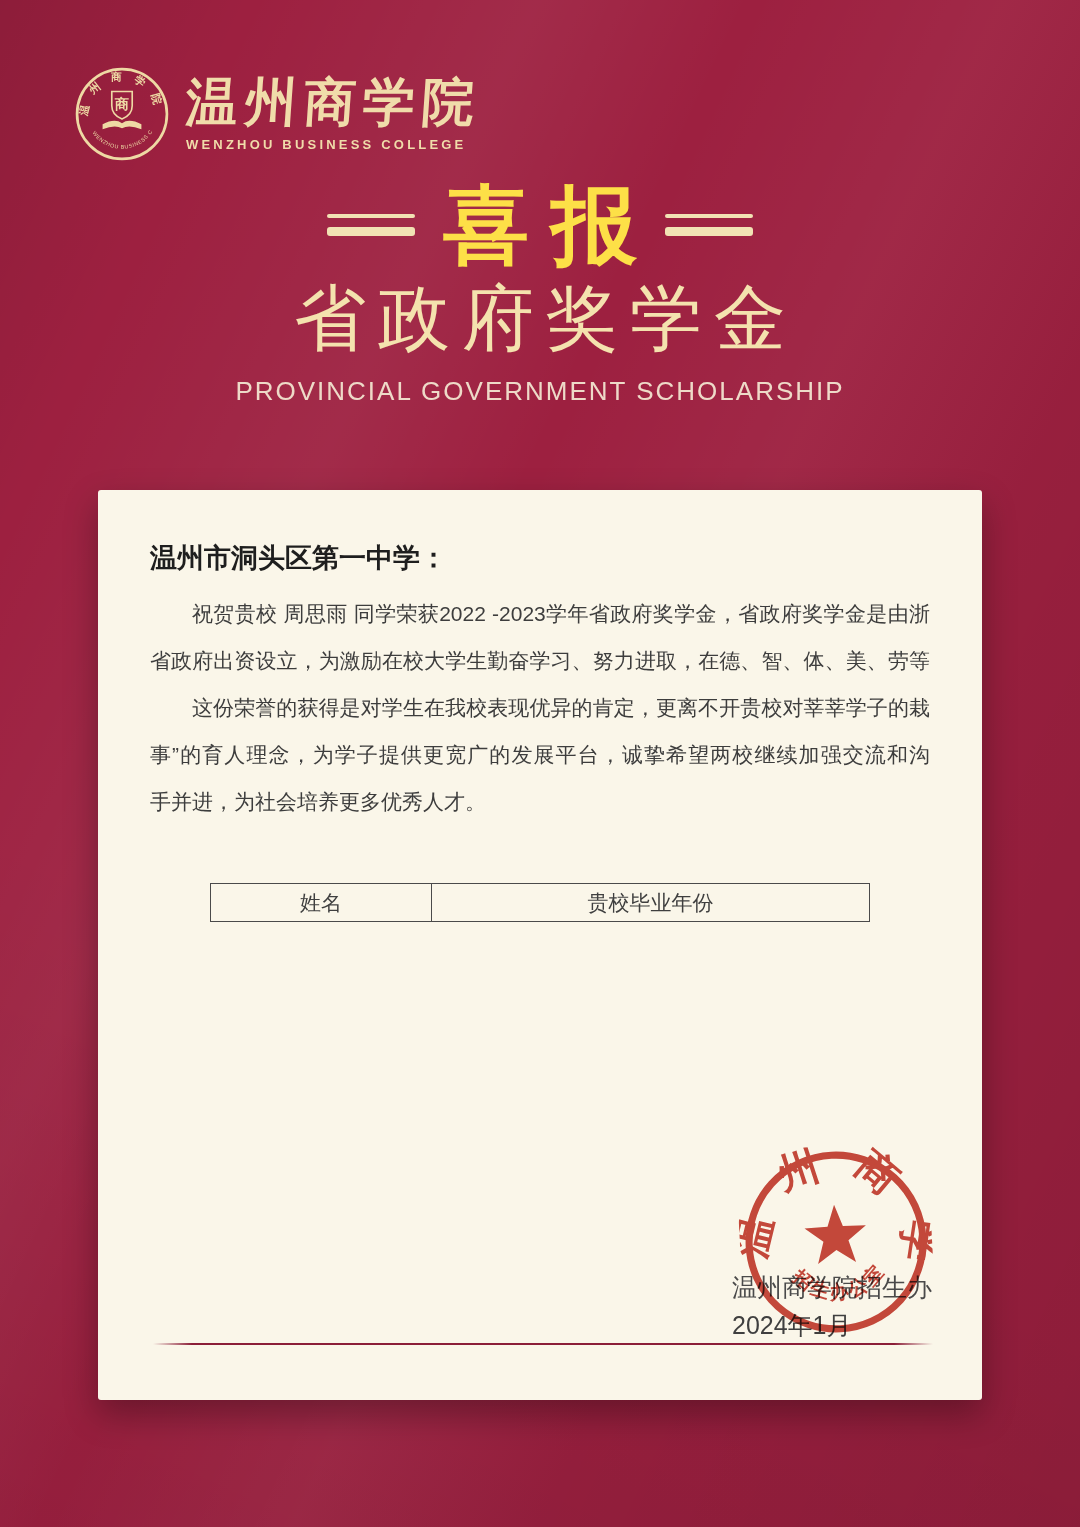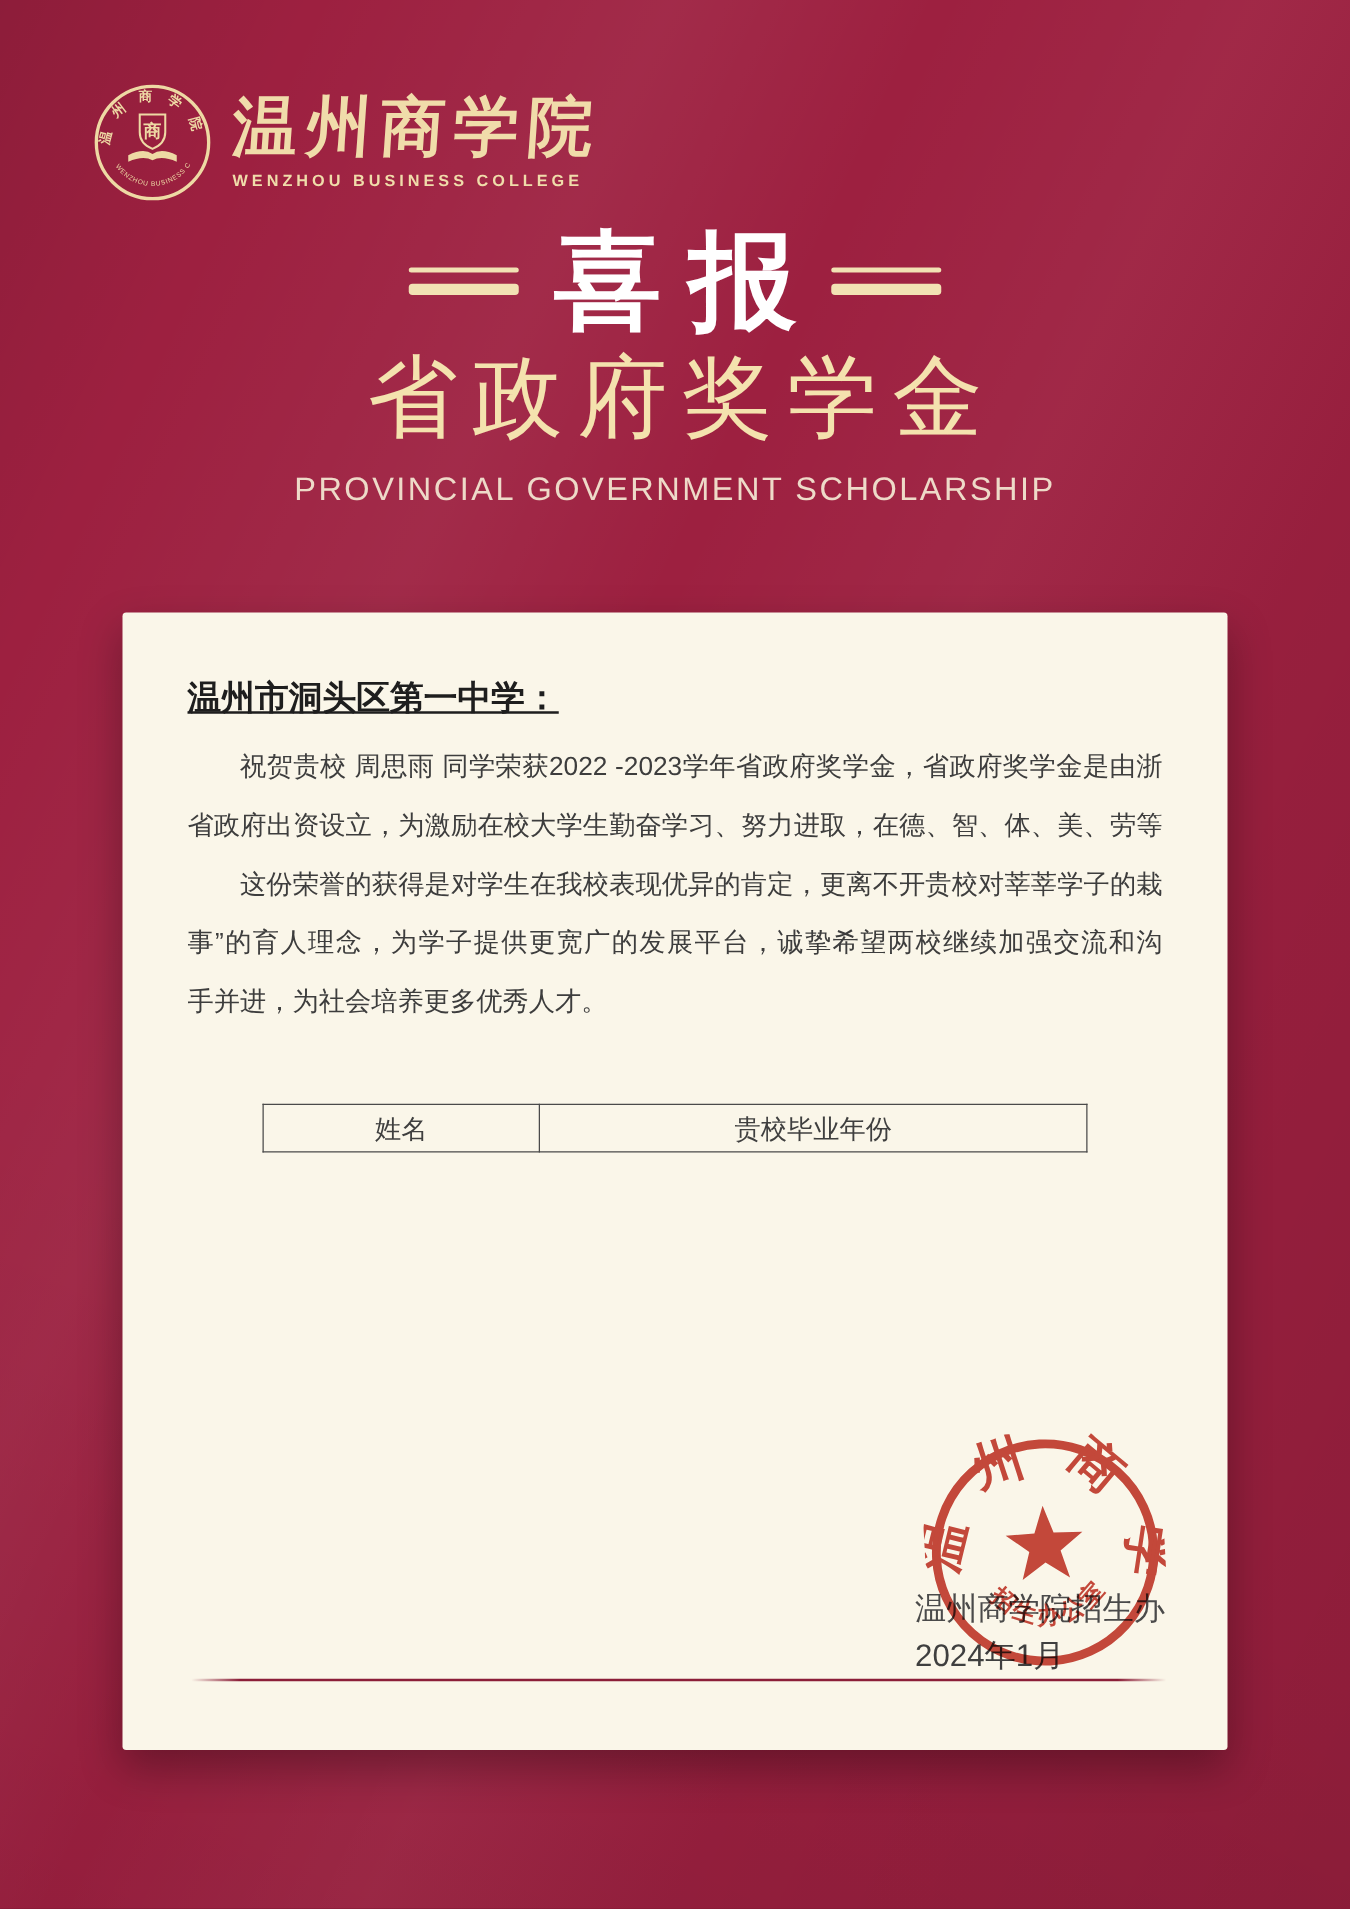--- a/index.html
+++ b/index.html
@@ -38,41 +38,41 @@
     margin-top:6px;font-size:13px;color:#f0dcaa;letter-spacing:3.2px;font-weight:bold;
   }
 
   
   .banner{position:absolute;top:178px;left:0;width:100%;text-align:center;z-index:2;}
   .title-row{display:flex;align-items:center;justify-content:center;}
   .dash{display:flex;flex-direction:column;gap:9px;width:88px;}
   .dash .t{height:4px;background:#f2e2b4;border-radius:2px;}
   .dash .b{height:9px;background:#f2e2b4;border-radius:3px;}
   .main-title{
-    font-size:86px;font-weight:bold;color:#ffffff;
+    font-size:86px;font-weight:bold;color:#fde047;
     letter-spacing:22px;margin:0 6px 0 28px;line-height:1.1;
   }
   .sub-title{
     margin-top:8px;font-size:72px;font-weight:normal;color:#f4e2ae;
     letter-spacing:12px;text-indent:12px;line-height:1.05;
   }
   .sub-title-en{
     margin-top:20px;font-size:26px;color:#eedac8;letter-spacing:2px;
   }
 
   
   .card{
     position:absolute;left:98px;top:490px;width:884px;height:910px;
     background:#faf6e9;border-radius:3px;z-index:1;
     box-shadow:0 14px 34px rgba(0,0,0,0.30);
     box-sizing:border-box;padding:50px 52px 0 52px;
     color:#3d3d3d;
   }
   .addressee{
-    font-size:27px;font-weight:bold;color:#1e1e1e;line-height:36px;text-decoration:underline;
+    font-size:27px;font-weight:bold;color:#1e1e1e;line-height:36px;
   }
   .letter{margin-top:14px;}
   .line{
     font-size:21px;line-height:47px;height:47px;color:#3d3d3d;
     overflow:hidden;white-space:nowrap;
   }
   .line.jl{text-align:justify;text-align-last:justify;white-space:normal;}
   .line.indent{padding-left:42px;}
 
   

